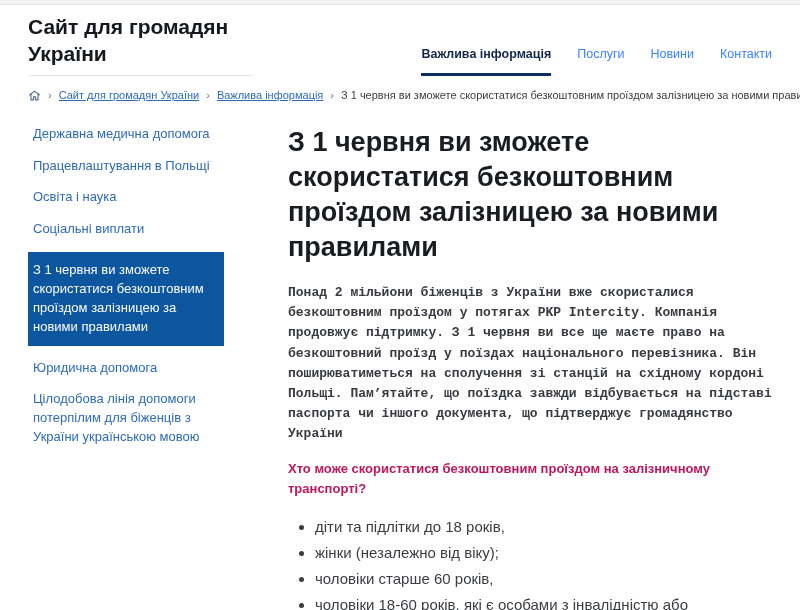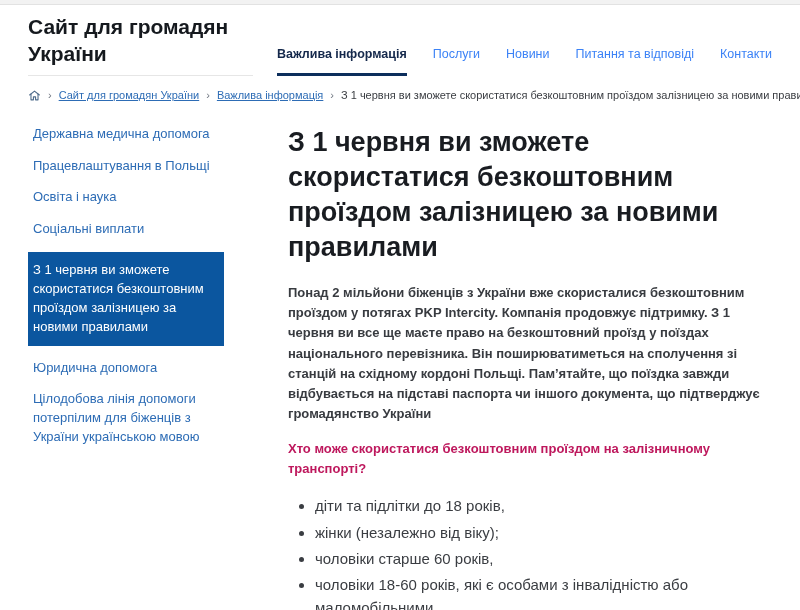--- a/index.html
+++ b/index.html
@@ -53,39 +53,38 @@
   .side-item.active {
     background:#0b569f; color:#ffffff;
     padding:9px 8px 9px 5px; margin-bottom:13px;
   }
 
   h1 {
     font-size:27px; line-height:1.3; color:#191c21;
     margin:0 0 18px 0; font-weight:bold; max-width:480px;
   }
   .main p { font-size:13px; line-height:1.55; margin:0 0 15px 0; }
-  .lead { font-weight:bold; color:#383b40; }
+  .lead { font-weight:bold; color:#383b40;font-family:Liberation Mono, monospace; }
   .subhead { font-weight:bold; color:#be185d; }
   .main ul { margin:0 0 15px 0; padding-left:27px; }
   .main li { font-size:15px; line-height:1.55; margin-bottom:3px; }
 </style>
 </head>
 <body>
 
 <div class="page">
 
   <div class="top-strip"></div>
 
   <header class="header">
     <a class="site-title">Сайт для громадян України</a>
     <nav class="tabs">
       <a class="tab active">Важлива інформація</a>
       <a class="tab">Послуги</a>
       <a class="tab">Новини</a>
-      <a class="tab">Питання та відповіді</a>
       <a class="tab">Контакти</a>
     </nav>
   </header>
 
   <div class="breadcrumb">
     <a class="bc-home">
       <svg width="13" height="13" viewBox="0 0 24 24" fill="none" stroke="#4d6a8a" stroke-width="2" stroke-linecap="round" stroke-linejoin="round">
         <path d="M3 11 L12 4 L21 11"></path>
         <path d="M5.5 9.5 V20 H10 V14.5 H14 V20 H18.5 V9.5"></path>
       </svg>

